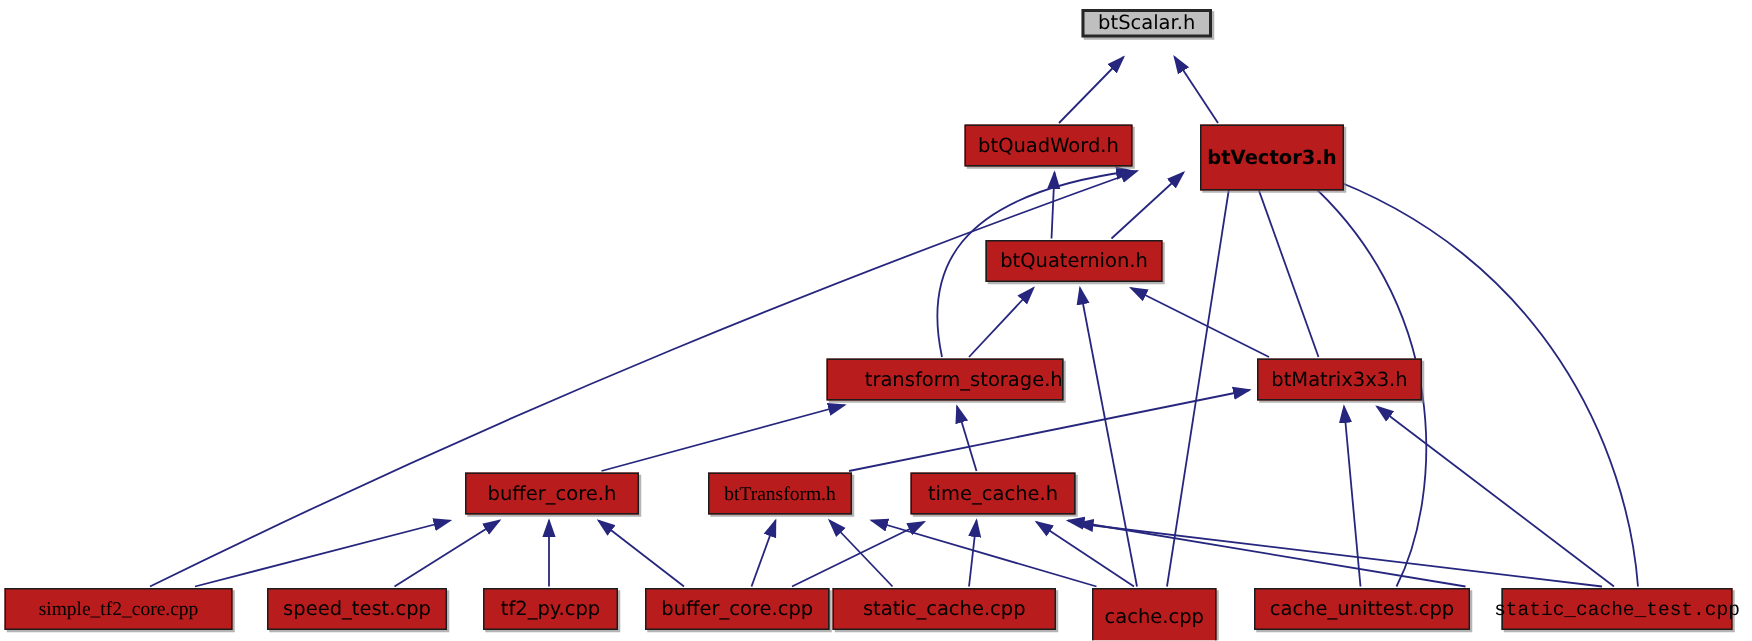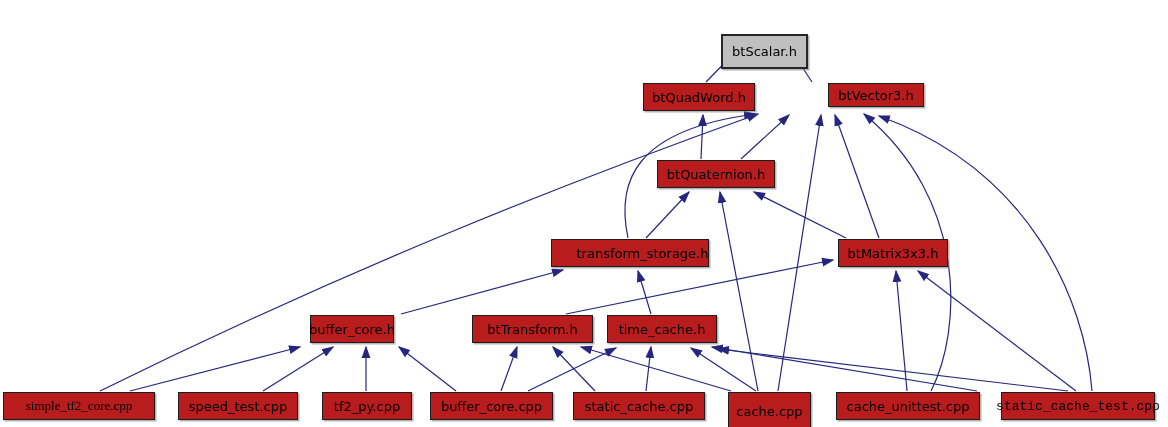--- a/index.html
+++ b/index.html
@@ -79,31 +79,31 @@
         <path d="M 778 391 L 821 115" fill="none" stroke="#26267E" stroke-width="1.2" marker-end="url(#arrowhead)"></path>
         <path d="M 977 391 L 712 347" fill="none" stroke="#26267E" stroke-width="1.2" marker-end="url(#arrowhead)"></path>
         <path d="M 907 391 L 896 271" fill="none" stroke="#26267E" stroke-width="1.2" marker-end="url(#arrowhead)"></path>
         <path d="M 931 391 C 962 330, 968 200, 864 114" fill="none" stroke="#26267E" stroke-width="1.2" marker-end="url(#arrowhead)"></path>
         <path d="M 1068 391 L 718 349" fill="none" stroke="#26267E" stroke-width="1.2" marker-end="url(#arrowhead)"></path>
         <path d="M 1076 391 L 918 271" fill="none" stroke="#26267E" stroke-width="1.2" marker-end="url(#arrowhead)"></path>
         <path d="M 1092 391 C 1085 300, 1030 170, 879 116" fill="none" stroke="#26267E" stroke-width="1.2" marker-end="url(#arrowhead)"></path>
       </g>
   </svg>
   <div id="node-layer">
-      <div class="node root" style="left: 721px; top: 6px; width: 87px; height: 35px; margin-top: 28px;">btScalar.h</div>
+      <div class="node root" style="left: 721px; top: 6px; width: 87px; height: 19px;">btScalar.h</div>
       <div class="node" style="left: 643px; top: 83px; width: 112px; height: 28px;">btQuadWord.h</div>
-      <div class="node" style="left: 828px; top: 83px; width: 96px; height: 24px;">btVector3.h</div>
+      <div class="node" style="left: 800px; top: 83px; width: 96px; height: 44px; font-weight: bold;">btVector3.h</div>
       <div class="node" style="left: 657px; top: 160px; width: 118px; height: 28px;">btQuaternion.h</div>
       <div class="node" style="left: 551px; top: 239px; width: 158px; height: 28px; padding-left: 25px;">transform_storage.h</div>
       <div class="node" style="left: 838px; top: 239px; width: 110px; height: 28px;">btMatrix3x3.h</div>
-      <div class="node" style="left: 310px; top: 315px; width: 84px; height: 28px;">buffer_core.h</div>
-      <div class="node" style="left: 472px; top: 315px; width: 121px; height: 28px;">btTransform.h</div>
+      <div class="node" style="left: 310px; top: 315px; width: 116px; height: 28px;">buffer_core.h</div>
+      <div class="node" style="left: 472px; top: 315px; width: 96px; height: 28px; font-family: Liberation Serif, serif;">btTransform.h</div>
       <div class="node" style="left: 607px; top: 315px; width: 110px; height: 28px;">time_cache.h</div>
       <div class="node" style="left: 3px; top: 392px; width: 152px; height: 28px; font-family: Liberation Serif, serif;">simple_tf2_core.cpp</div>
       <div class="node" style="left: 178px; top: 392px; width: 120px; height: 28px;">speed_test.cpp</div>
       <div class="node" style="left: 322px; top: 392px; width: 90px; height: 28px;">tf2_py.cpp</div>
       <div class="node" style="left: 430px; top: 392px; width: 123px; height: 28px;">buffer_core.cpp</div>
-      <div class="node" style="left: 573px; top: 392px; width: 132px; height: 28px;">static_cache.cpp</div>
+      <div class="node" style="left: 555px; top: 392px; width: 149px; height: 28px;">static_cache.cpp</div>
       <div class="node" style="left: 728px; top: 392px; width: 83px; height: 38px;">cache.cpp</div>
       <div class="node" style="left: 836px; top: 392px; width: 144px; height: 28px;">cache_unittest.cpp</div>
       <div class="node" style="left: 1001px; top: 392px; width: 154px; height: 28px; font-family: Liberation Mono, monospace;">static_cache_test.cpp</div>
     </div>
 </div>
 
 </body></html>

